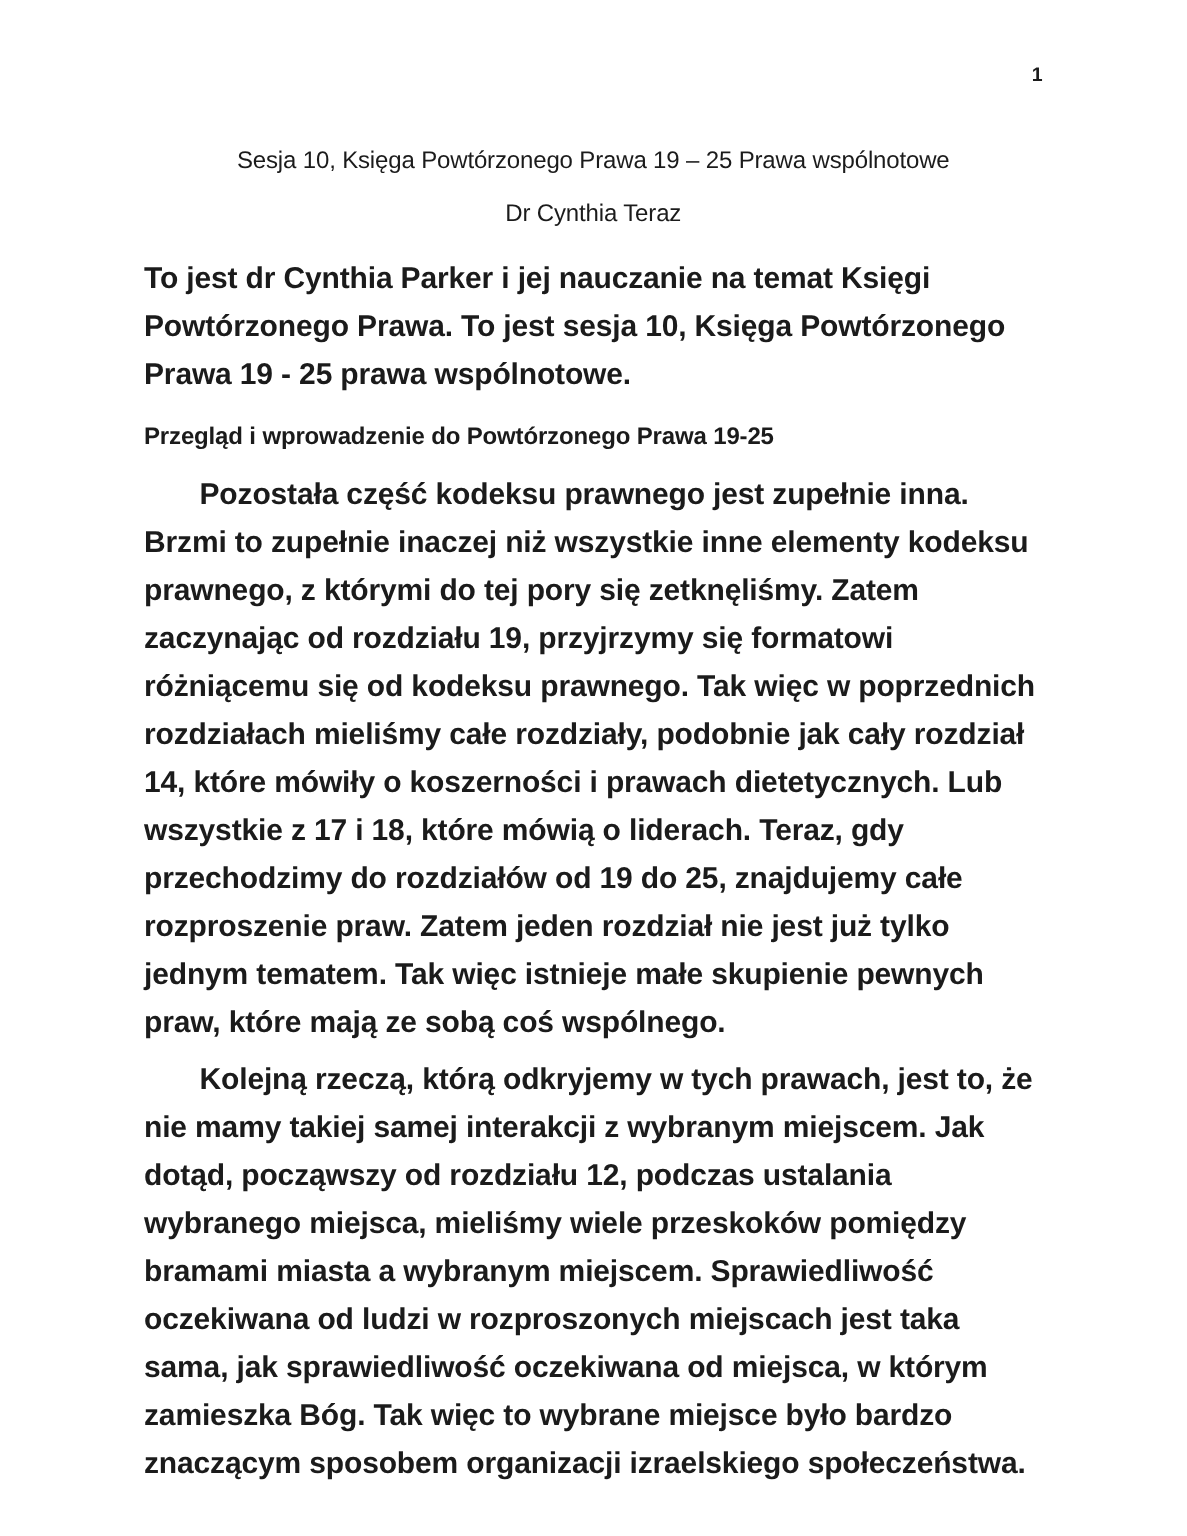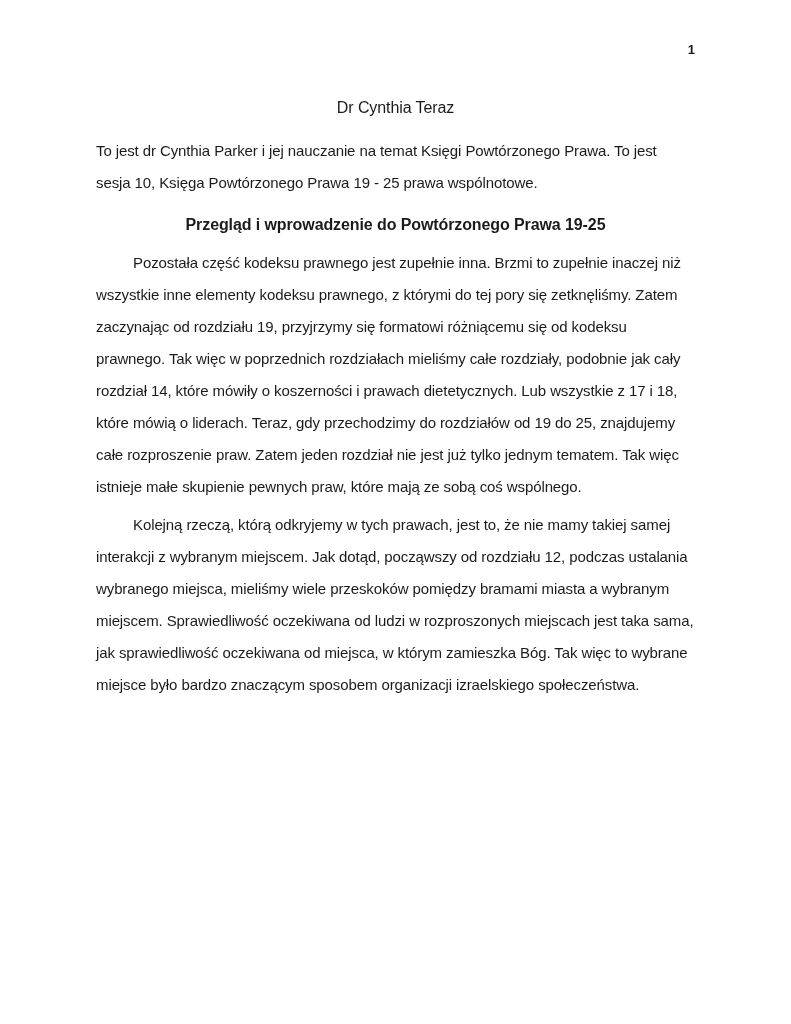--- a/index.html
+++ b/index.html
@@ -32,52 +32,52 @@
   }
   .title,
   .author {
     text-align: center;
     font-size: 16px;
     font-weight: 400;
     line-height: 35px;
     letter-spacing: -0.1px;
   }
   .para {
-    font-size: 15px;
-    font-weight: 400;
+    font-size: 20px;
+    font-weight: 700;
     line-height: 32px;
     letter-spacing: -0.1px;
     margin: 0;
     text-align: left;
   }
   .intro {
     margin-top: 10px;
   }
   .section-heading {
     font-size: 16px;
     font-weight: 700;
     line-height: 32px;
     letter-spacing: -0.1px;
     margin: 10px 0 0 0;
-    text-align: center;
   }
   .para.indent {
     margin-top: 6px;
     text-indent: 37px;
   }
 </style>
 </head>
 <body>
 
 <div class="page">
 
   <div class="page-number">1</div>
 
   <div class="content">
 
+    <div class="title">Sesja 10, Księga Powtórzonego Prawa 19 – 25 Prawa wspólnotowe</div>
 
     <div class="author">Dr Cynthia Teraz</div>
 
     <p class="para intro">To jest dr Cynthia Parker i jej nauczanie na temat Księgi Powtórzonego Prawa. To jest sesja 10, Księga Powtórzonego Prawa 19 - 25 prawa wspólnotowe.</p>
 
     <h2 class="section-heading">Przegląd i wprowadzenie do Powtórzonego Prawa 19-25</h2>
 
 
     <p class="para indent">Pozostała część kodeksu prawnego jest zupełnie inna. Brzmi to zupełnie inaczej niż wszystkie inne elementy kodeksu prawnego, z którymi do tej pory się zetknęliśmy. Zatem zaczynając od rozdziału 19, przyjrzymy się formatowi różniącemu się od kodeksu prawnego. Tak więc w poprzednich rozdziałach mieliśmy całe rozdziały, podobnie jak cały rozdział 14, które mówiły o koszerności i prawach dietetycznych. Lub wszystkie z 17 i 18, które mówią o liderach. Teraz, gdy przechodzimy do rozdziałów od 19 do 25, znajdujemy całe rozproszenie praw. Zatem jeden rozdział nie jest już tylko jednym tematem. Tak więc istnieje małe skupienie pewnych praw, które mają ze sobą coś wspólnego.</p>
 

